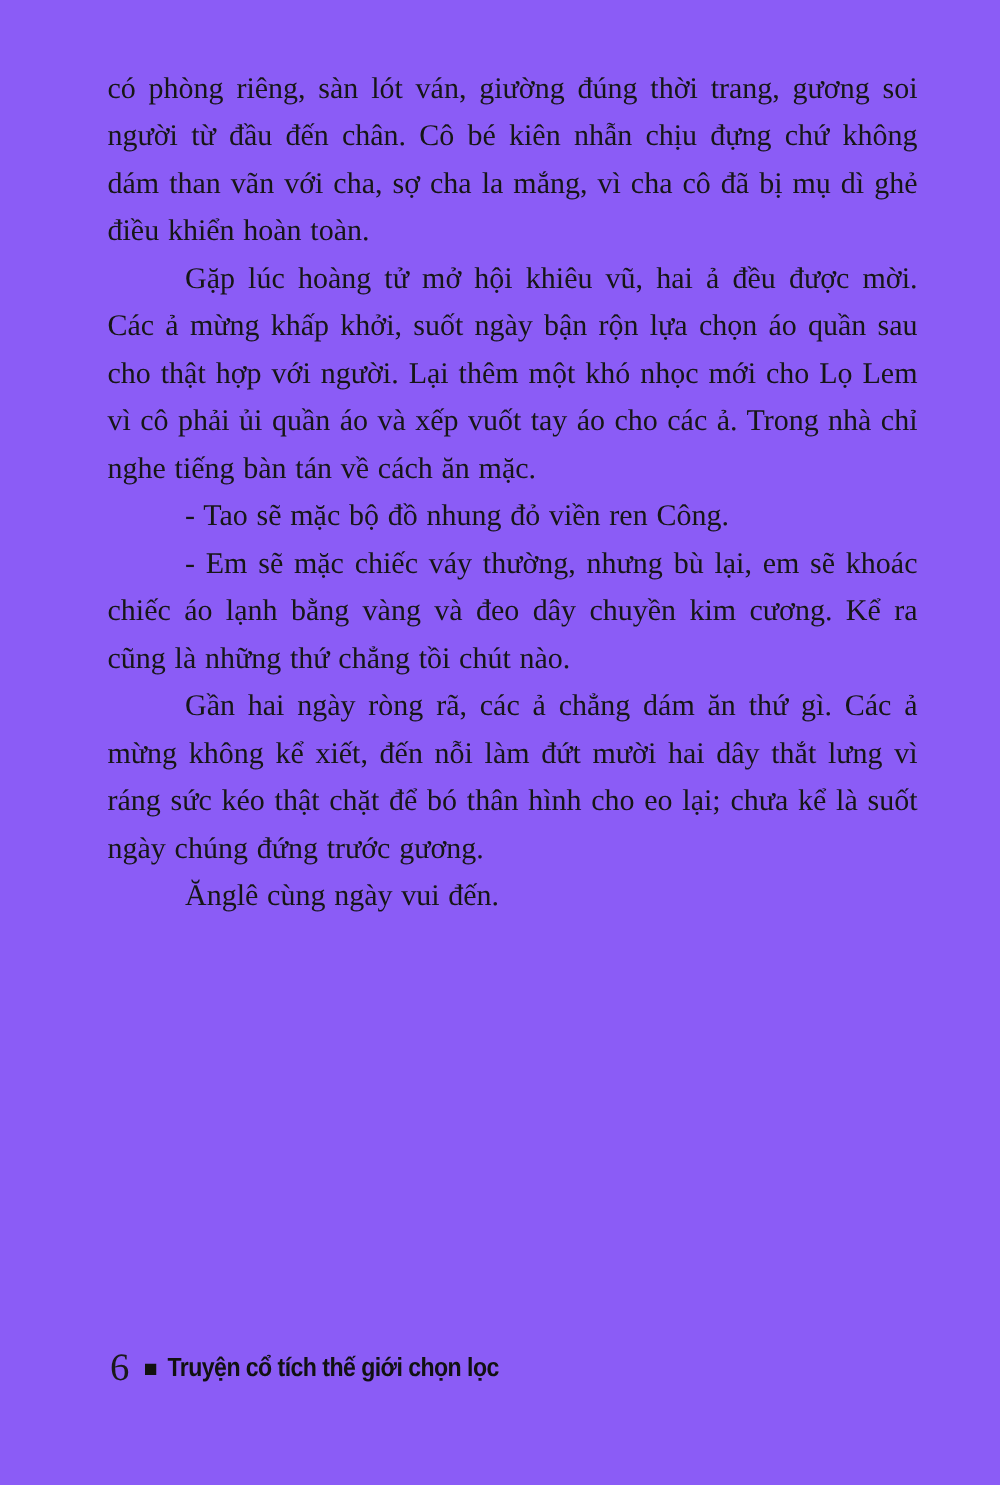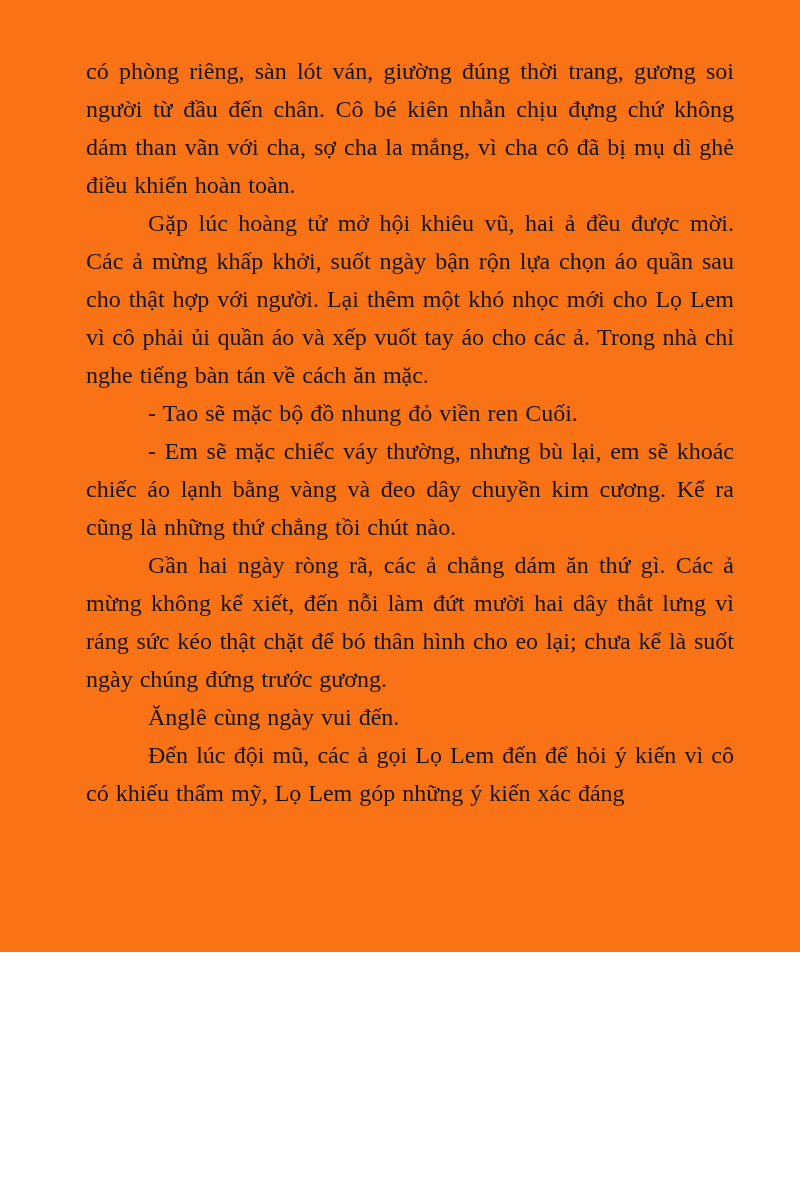--- a/index.html
+++ b/index.html
@@ -3,22 +3,22 @@
 <meta charset="utf-8">
 <style>
   html, body {
     margin: 0;
     padding: 0;
     background: #ffffff;
   }
   .page {
     position: relative;
     width: 800px;
-    height: 952px;
-    background: #f97316;
+    height: 1188px;
+    background: #8b5cf6;
     overflow: hidden;
   }
   .body-text {
     position: absolute;
     left: 86px;
     top: 52px;
     width: 648px;
   }
   .para {
     margin: 0;
@@ -69,25 +69,24 @@
     padding-top: 2px;
   }
 </style>
 </head>
 <body>
 
 <div class="page">
   <div class="body-text">
     <p class="para no-indent">có phòng riêng, sàn lót ván, giường đúng thời trang, gương soi người từ đầu đến chân. Cô bé kiên nhẫn chịu đựng chứ không dám than vãn với cha, sợ cha la mắng, vì cha cô đã bị mụ dì ghẻ điều khiển hoàn toàn.</p>
     <p class="para">Gặp lúc hoàng tử mở hội khiêu vũ, hai ả đều được mời. Các ả mừng khấp khởi, suốt ngày bận rộn lựa chọn áo quần sau cho thật hợp với người. Lại thêm một khó nhọc mới cho Lọ Lem vì cô phải ủi quần áo và xếp vuốt tay áo cho các ả. Trong nhà chỉ nghe tiếng bàn tán về cách ăn mặc.</p>
-    <p class="para">- Tao sẽ mặc bộ đồ nhung đỏ viền ren Cuối.</p>
+    <p class="para">- Tao sẽ mặc bộ đồ nhung đỏ viền ren Công.</p>
     <p class="para">- Em sẽ mặc chiếc váy thường, nhưng bù lại, em sẽ khoác chiếc áo lạnh bằng vàng và đeo dây chuyền kim cương. Kể ra cũng là những thứ chẳng tồi chút nào.</p>
     <p class="para">Gần hai ngày ròng rã, các ả chẳng dám ăn thứ gì. Các ả mừng không kể xiết, đến nỗi làm đứt mười hai dây thắt lưng vì ráng sức kéo thật chặt để bó thân hình cho eo lại; chưa kể là suốt ngày chúng đứng trước gương.</p>
     <p class="para">Ănglê cùng ngày vui đến.</p>
-    <p class="para">Đến lúc đội mũ, các ả gọi Lọ Lem đến để hỏi ý kiến vì cô có khiếu thẩm mỹ, Lọ Lem góp những ý kiến xác đáng</p>
   </div>
 
   <div class="footer">
     <span class="pagenum">6</span>
     <span class="sq"></span>
     <span class="booktitle">Truyện cổ tích thế giới chọn lọc</span>
   </div>
 </div>
 
 </body></html>

